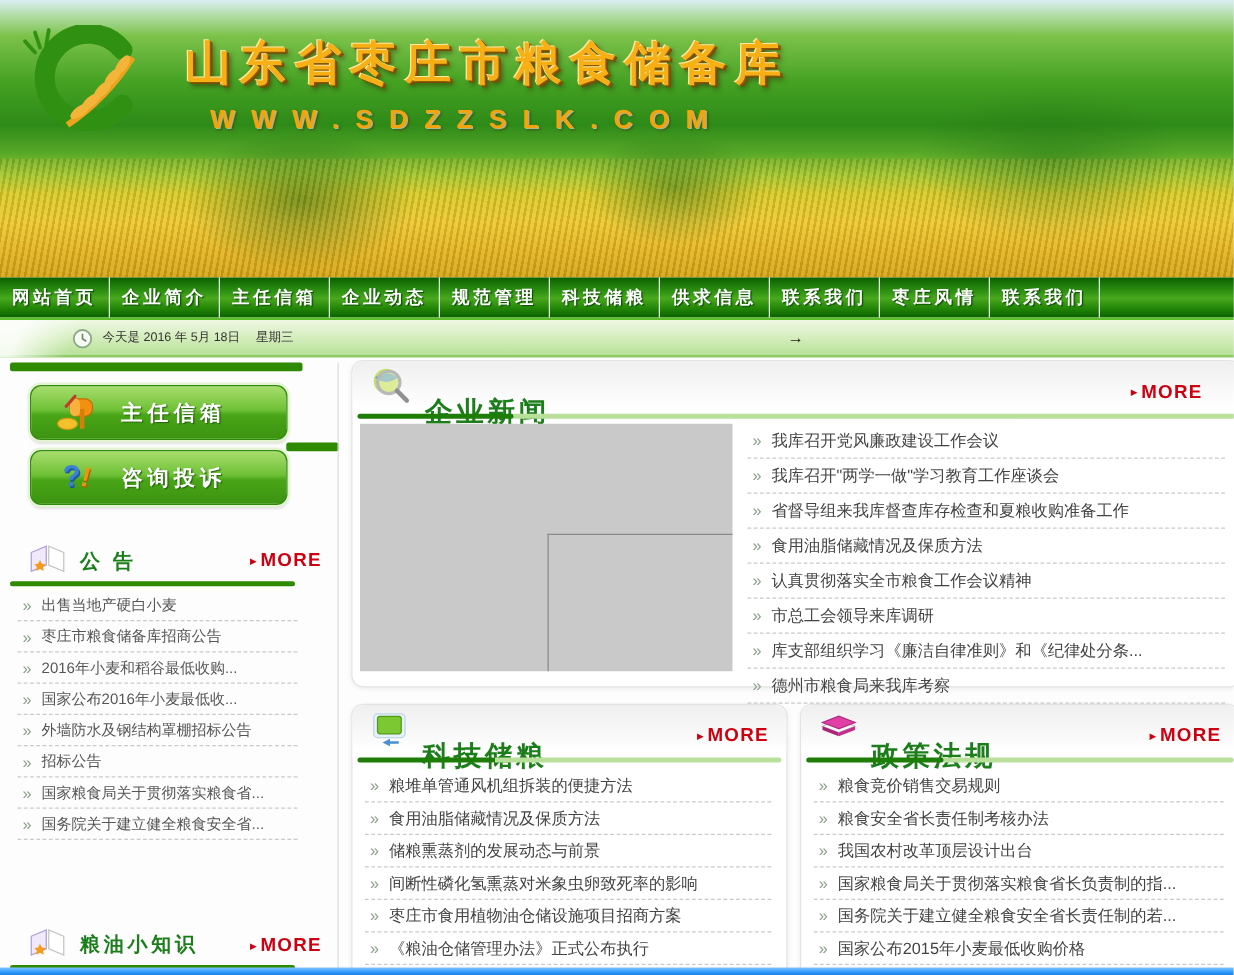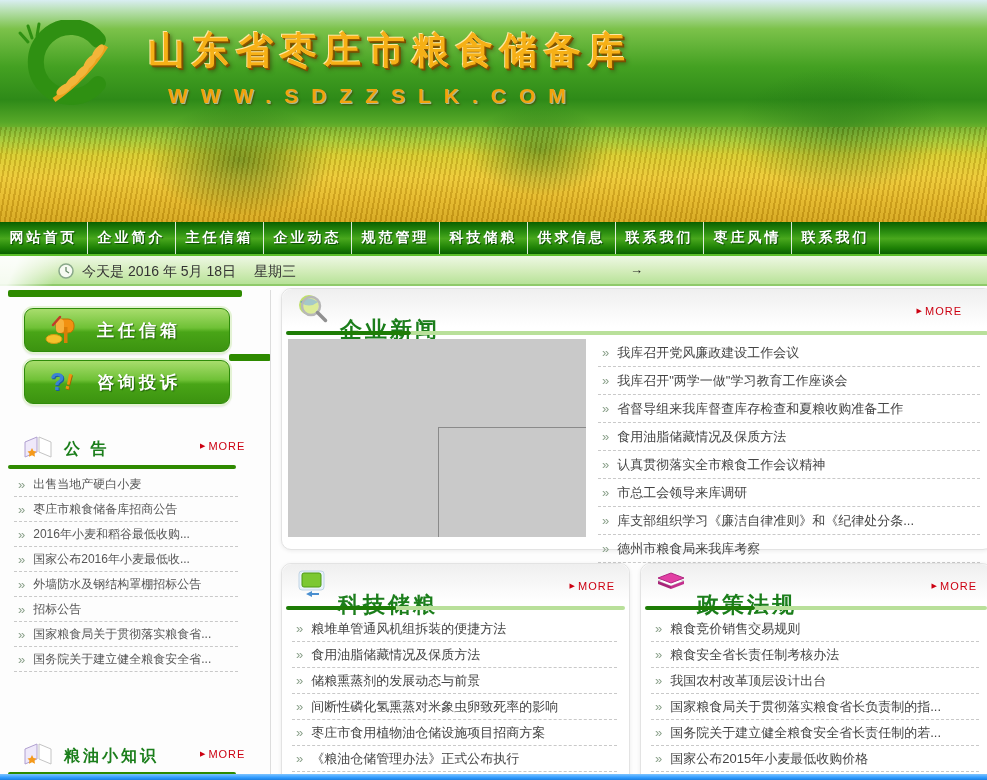--- a/index.html
+++ b/index.html
@@ -48,21 +48,21 @@
   .datebar{
     position:absolute;top:256px;left:0;width:987px;height:30px;
     background:linear-gradient(180deg,#eef8e4 0%,#d2ecb9 55%,#b7e298 100%);
     border-bottom:2px solid #8fca6a;box-sizing:border-box;
   }
   .datebar::before{
     content:"";position:absolute;left:0;top:0;width:150px;height:30px;
     background:linear-gradient(115deg, rgba(255,255,255,.85) 18px, transparent 60px);
   }
   .date-clock{position:absolute;left:58px;top:7px;}
-  .date-text{position:absolute;left:82px;top:7px;font-size:14px;color:#333;}
+  .date-text{position:absolute;left:82px;top:7px;font-size:10px;color:#333;}
   .marquee-arrow{position:absolute;left:630px;top:6px;font-size:13px;color:#222;}
   
   .content{position:absolute;top:288px;left:0;width:987px;height:492px;overflow:hidden;}
   .side-topbar{position:absolute;left:8px;top:2px;width:234px;height:7px;background:#2e8a00;border-radius:2px;}
   .deco-bar2{position:absolute;left:229px;top:66px;width:42px;height:7px;background:#2e8a00;border-radius:2px;}
   .side-edge{position:absolute;left:270px;top:2px;width:1px;height:488px;background:#ddd;}
   
   .side-btn{
     position:absolute;left:24px;width:206px;height:44px;cursor:pointer;
     border:1px solid #2f8c0a;border-radius:9px;box-sizing:border-box;
@@ -84,21 +84,21 @@
   
   ul.plain{list-style:none;margin:0;padding:0;}
   .row{display:flex;align-items:center;border-bottom:1px dashed #c9c9c9;cursor:pointer;overflow:hidden;}
   .row .blt{color:#8aa08a;font-size:13px;margin:0 8px 0 4px;flex:0 0 auto;}
   .row .txt{font-size:12px;color:#555;white-space:nowrap;overflow:hidden;}
   .side-list{position:absolute;left:14px;top:184px;width:224px;}
   .side-list .row{height:24px;}
   
   .more{position:absolute;display:flex;align-items:center;cursor:pointer;text-decoration:none;}
   .more .m-arrow{color:#cc0011;font-size:7px;margin-right:3px;}
-  .more .m-label{color:#cc0011;font-size:11px;font-weight:normal;letter-spacing:1px;}
+  .more .m-label{color:#cc0011;font-size:15px;font-weight:bold;letter-spacing:1px;}
   
   .panel{
     position:absolute;background:#fff;border:1px solid #e3e3e3;border-radius:10px;
     box-shadow:0 1px 4px rgba(0,0,0,.07);box-sizing:border-box;
   }
   .panel-head{
     height:42px;display:flex;align-items:center;padding:0 14px;
     background:linear-gradient(180deg,#efefef 0%,#ffffff 90%);
     border-radius:10px 10px 0 0;
   }

